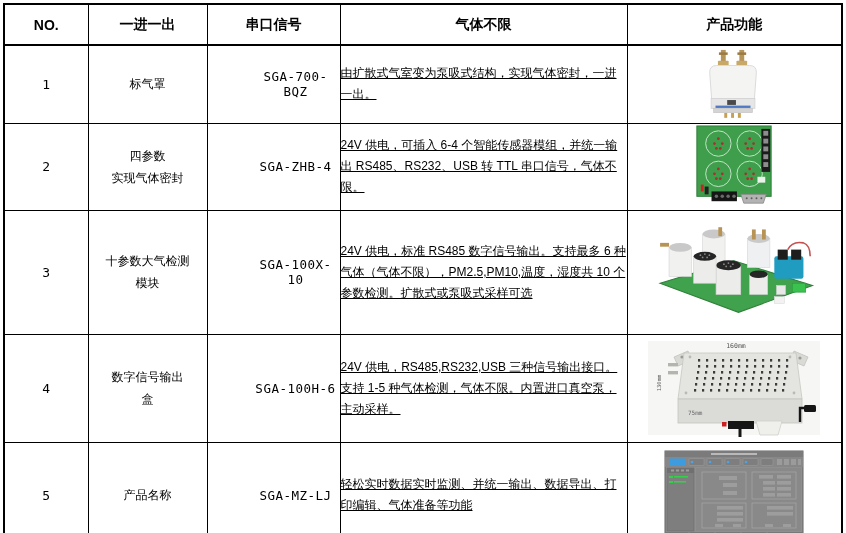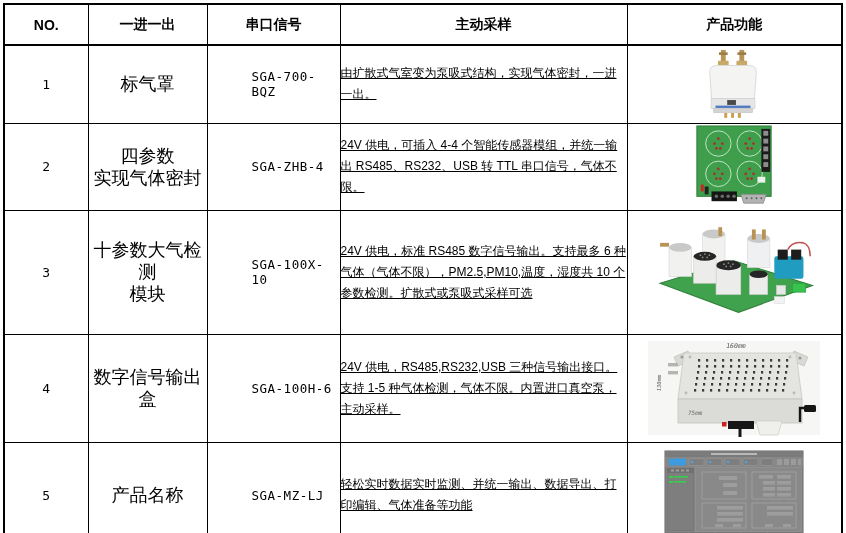--- a/index.html
+++ b/index.html
@@ -24,53 +24,53 @@
   thead tr{height:41px;}
   thead th{
     font-size:14px;font-weight:bold;text-align:center;
     border-bottom:2px solid #000;
   }
   td.no-cell{
     text-align:center;font-size:13px;
     font-family:"DejaVu Sans Mono","Liberation Mono",monospace;
   }
   td.name-cell{
-    text-align:center;font-size:18px;line-height:22px;white-space:pre-line;
+    text-align:center;font-size:12px;line-height:22px;white-space:pre-line;
   }
   td.model-cell{
-    font-size:12.5px;
+    text-align:center;font-size:12.5px;
     font-family:"DejaVu Sans Mono","Liberation Mono",monospace;
     letter-spacing:0.5px;
     padding-left:44px;
   }
   td.func-cell{
     font-size:12px;line-height:21px;text-align:left;padding:4px 0;text-decoration:underline;
   }
-  td.img-cell{font-style:italic;}
+  td.img-cell{}
   .img-wrap{display:flex;align-items:center;justify-content:center;width:100%;height:100%;}
   svg{display:block;}
   .dim-label{font-family:"DejaVu Sans Mono",monospace;}
 </style>
 </head>
 <body>
 
 <table class="spec">
   <colgroup>
     <col class="c-no">
       <col class="c-name">
       <col class="c-model">
       <col class="c-func">
       <col class="c-img">
   </colgroup>
   <thead>
     <tr>
       <th>NO.</th>
       <th>一进一出</th>
       <th>串口信号</th>
-      <th>主动采样</th>
+      <th>气体不限</th>
       <th>产品功能</th>
     </tr>
   </thead>
   <tbody>
       <tr style="height: 78px;">
     <td class="no-cell">1</td>
     <td class="name-cell">标气罩</td>
     <td class="model-cell">SGA-700-BQZ</td>
     <td class="func-cell">由扩散式气室变为泵吸式结构，实现气体密封，一进一出。</td>
     <td class="img-cell">
@@ -92,21 +92,21 @@
     <rect x="64" y="66.8" width="3" height="5" fill="#c8a050"></rect>
   </svg>
 </div>
         </td>
   </tr>
       <tr style="height: 84px;">
     <td class="no-cell">2</td>
     <td class="name-cell">四参数
 实现气体密封</td>
     <td class="model-cell">SGA-ZHB-4</td>
-    <td class="func-cell">24V 供电，可插入 4-4 个智能传感器模组，并统一输出 RS485、RS232、USB 转 TTL 串口信号，气体不限。</td>
+    <td class="func-cell">24V 供电，可插入 6-4 个智能传感器模组，并统一输出 RS485、RS232、USB 转 TTL 串口信号，气体不限。</td>
     <td class="img-cell">
           <div class="img-wrap">
   <svg viewBox="0 0 120 88" width="120" height="86">
     <rect x="22" y="2" width="76" height="72" fill="#3f9e4b" stroke="#2d7c38" stroke-width="1"></rect>
     <g fill="none" stroke="#c2e4c6" stroke-width="1">
       <circle cx="44" cy="20" r="13"></circle>
                 <circle cx="76" cy="20" r="13"></circle>
       <circle cx="44" cy="51" r="13"></circle>
                 <circle cx="76" cy="51" r="13"></circle>
     </g>

